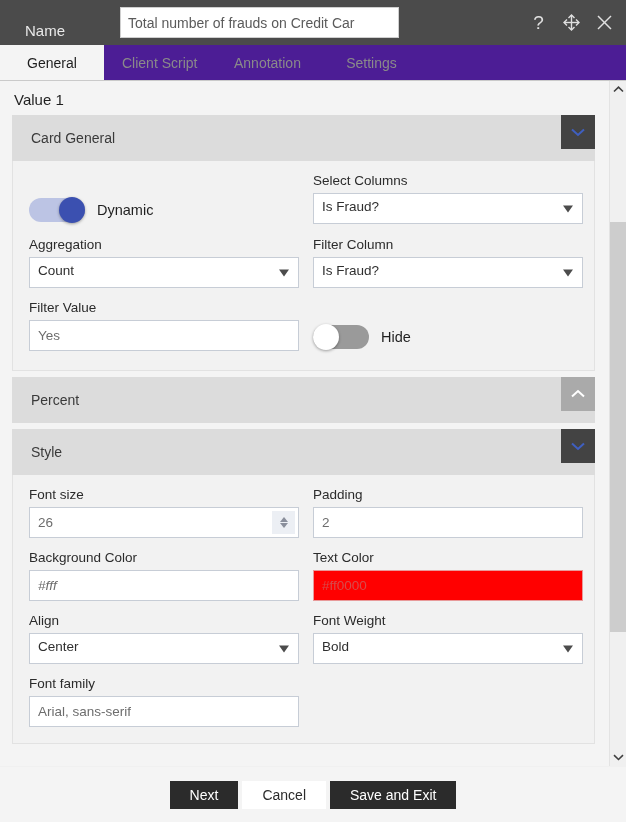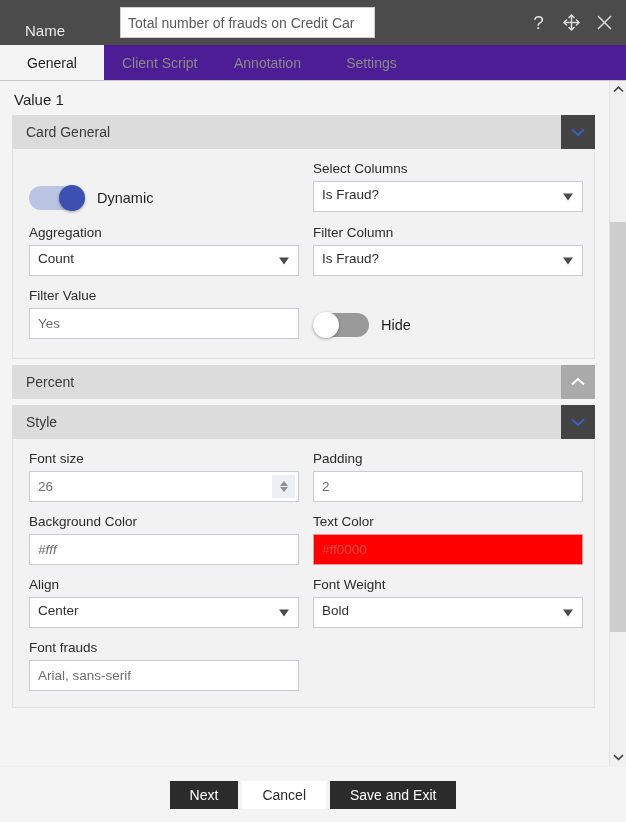--- a/index.html
+++ b/index.html
@@ -29,21 +29,21 @@
     padding: 0 12px 0 0;
   }
   .title-name {
     color: #e9e9e9;
     font-size: 15px;
     width: 120px;
     padding-left: 25px;
     margin-top: 15px;
   }
   .name-input {
-    width: 255px;
+    width: 279px;
     height: 31px;
     background: #ffffff;
     border: 1px solid #cfcfcf;
     font-family: "Liberation Sans", sans-serif;
     font-size: 14px;
     color: #5a5a5a;
     padding: 0 7px;
     outline: none;
     white-space: nowrap;
     overflow: hidden;
@@ -105,26 +105,26 @@
 
   .value-title {
     font-size: 15px;
     color: #1f1f1f;
     margin: 2px 0 7px 2px;
   }
 
   
   .acc { margin-bottom: 0; }
   .acc-head {
-    height: 34px;
+    height: 46px;
     background: #dcdcdc;
     display: flex;
     align-items: center;
     position: relative;
-    padding-left: 14px;
+    padding-left: 19px;
     cursor: pointer;
   }
   .acc-head-title { font-size: 14px; color: #3a3a3a; }
   .acc-btn {
     position: absolute;
     right: 0; top: 0;
     width: 34px; height: 34px;
     display: flex; align-items: center; justify-content: center;
     cursor: pointer;
   }
@@ -488,21 +488,21 @@
               <span class="flabel">Font Weight</span>
               <div class="fselect">
                 <span>Bold</span>
                 <span class="caret"></span>
               </div>
             </div>
           </div>
 
           <div class="row" style="margin-bottom:0;">
             <div class="col">
-              <span class="flabel">Font frauds</span>
+              <span class="flabel">Font family</span>
               <div class="finput">Arial, sans-serif</div>
             </div>
             <div class="col"></div>
           </div>
 
         </div>
       </div>
 
       <div class="gap-sm"></div>
 

